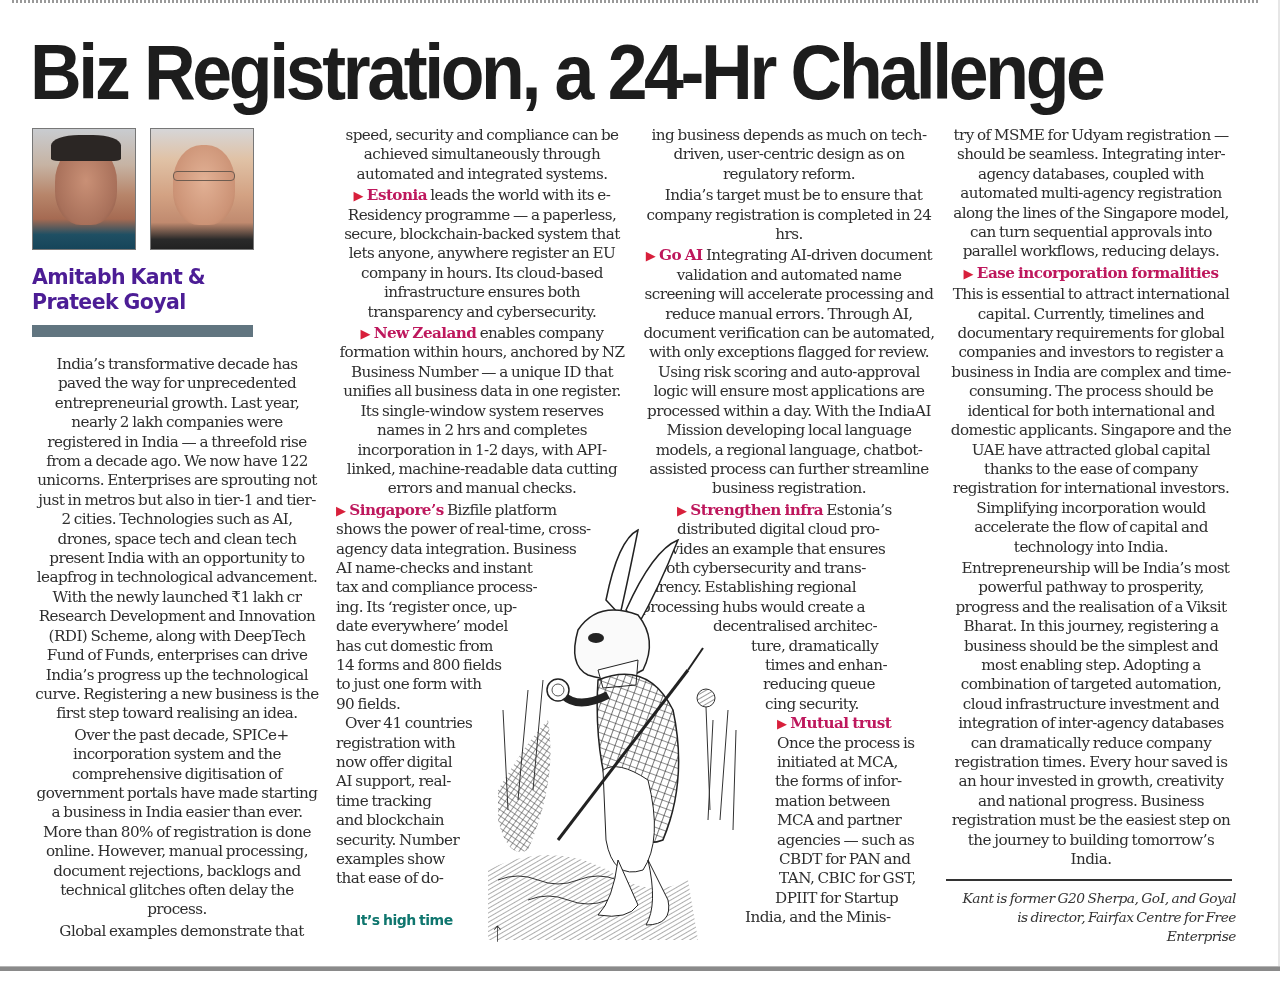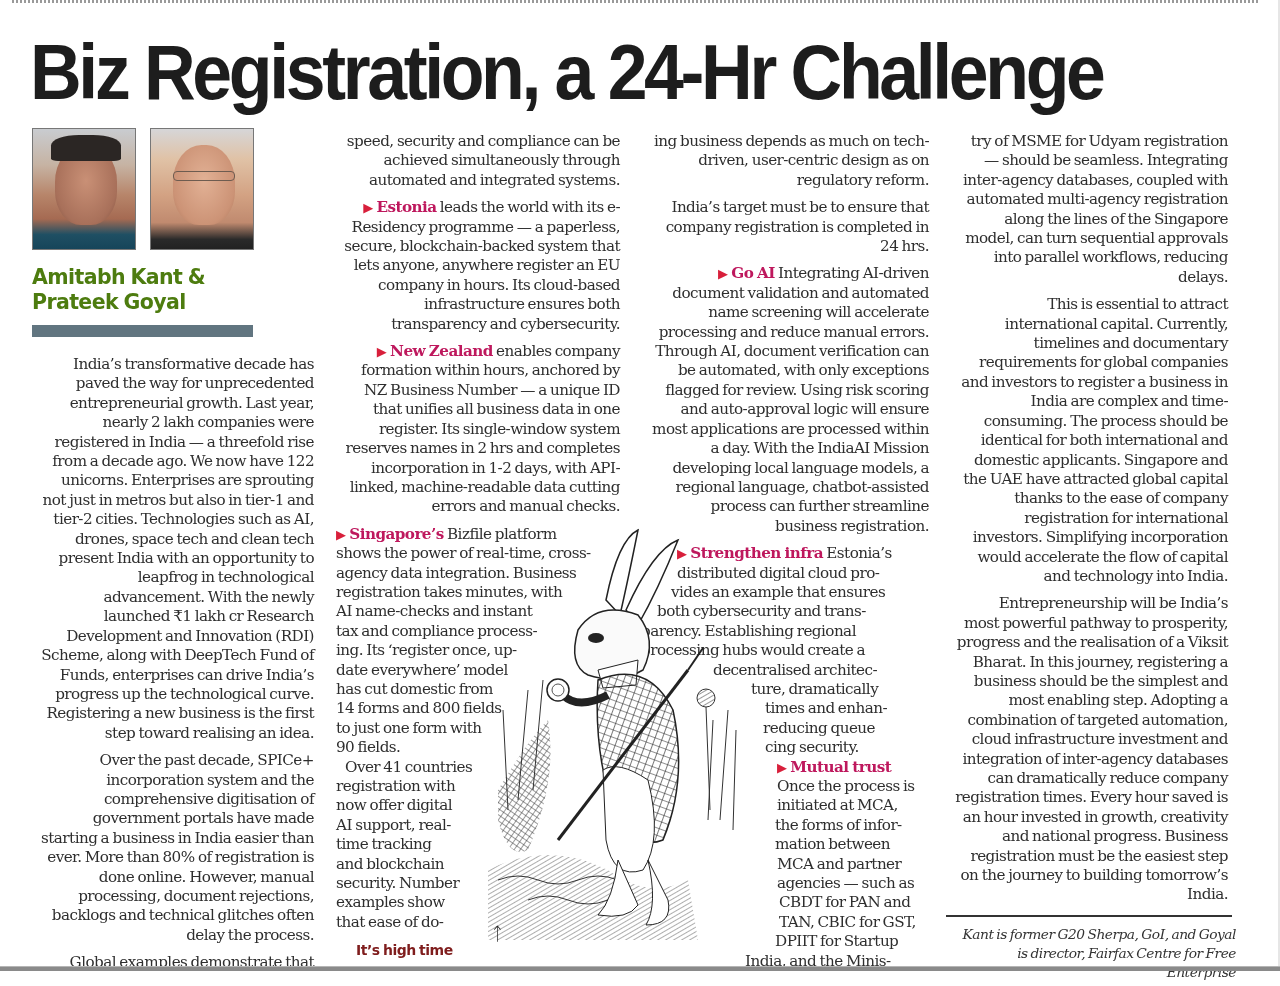--- a/index.html
+++ b/index.html
@@ -9,45 +9,45 @@
   .top-dots { position: absolute; left: 12px; top: 0; width: 1246px; height: 3px;
     background: repeating-linear-gradient(90deg, #9a9a9a 0 2px, transparent 2px 4px); }
 
   .headline { position: absolute; left: 30px; top: 22px; width: 1220px; height: 100px;
     font-family: "Liberation Sans", sans-serif; font-weight: 700; font-size: 77px;
     letter-spacing: -3.6px; color: #1d1d1d; white-space: nowrap; line-height: 100px;
     transform: scaleX(0.93); transform-origin: left center; }
 
   .col { position: absolute; top: 124px; font-size: 15.2px; line-height: 19.4px;
     letter-spacing: -0.55px; word-spacing: -1px; color: #2e2e2e; }
-  .col p { margin: 8px; text-align: right; }
+  .col p { margin: 2px; text-align: center; }
   .col p.indent { text-indent: 9px; }
   .col1 { left: 32px; width: 290px; }
   .col2 { left: 336px; width: 292px; }
   .col3 { left: 641px; width: 296px; }
   .col4 { left: 946px; width: 290px; }
 
   .photos { display: flex; gap: 14px; margin-top: 4px; }
   .photo { width: 104px; height: 122px; border: 1px solid #777; position: relative; overflow: hidden; }
   .photo-1 { background: linear-gradient(180deg, #c9ccd0 0%, #c6b3a3 30%, #b7856a 55%, #a56a52 75%, #1f4f63 88%, #16455a 100%); }
   .photo-2 { background: linear-gradient(180deg, #d6d6d8 0%, #e0c2a6 25%, #d3a283 55%, #c08a6f 78%, #2a2a2a 92%, #222 100%); }
   .photo .face { position: absolute; left: 22px; top: 16px; width: 62px; height: 80px; border-radius: 46% 46% 42% 42%; }
   .photo-1 .face { background: radial-gradient(ellipse at 50% 45%, #c99076 0%, #a8705a 70%, #7d4f3f 100%); }
   .photo-1 .hair { position: absolute; left: 18px; top: 6px; width: 70px; height: 26px; border-radius: 40% 40% 10% 10%; background: #2b2624; }
   .photo-2 .face { background: radial-gradient(ellipse at 50% 45%, #e2b195 0%, #cc9376 70%, #a87358 100%); }
   .photo-2 .glasses { position: absolute; left: 22px; top: 42px; width: 62px; height: 10px; border: 1.5px solid #6e5c50; border-radius: 4px; }
   .byline { font-family: "DejaVu Sans", sans-serif; font-weight: 700; font-size: 20.5px; line-height: 25px;
-    letter-spacing: -0.6px; color: #4d7c0f; margin-top: 15px; }
+    letter-spacing: -0.6px; color: #4c1d95; margin-top: 15px; }
   .byline-bar { width: 221px; height: 12px; background: #617580; margin-top: 10px; margin-bottom: 18px; }
 
   .sub { color: #be185d; font-weight: 700; }
   .tri { color: #d81f3b; font-size: 13px; letter-spacing: 0; }
 
   .teaser { font-family: "DejaVu Sans", sans-serif; font-weight: 700; font-size: 14px; letter-spacing: -0.5px;
-    color: #7f1d1d; margin-top: 9px; padding-left: 20px; }
+    color: #0f766e; margin-top: 22px; padding-left: 20px; }
 
   .illustration { position: absolute; left: 488px; top: 520px; width: 270px; height: 430px; }
 
   .rule-author { width: 286px; height: 2px; background: #333; margin: 10px 0 8px 0; }
   .author-note { font-style: italic; font-size: 13.8px; line-height: 19px; letter-spacing: -0.5px; color: #333; padding-left: 10px; text-align: right; }
 
   .bottom-rule { position: absolute; left: 0; top: 966px; width: 1280px; height: 5px; background: #8a8a8a; border-top: 1px solid #b5b5b5; }
   .right-edge { position: absolute; right: 0; top: 0; width: 2px; height: 966px; background: #e6e6e6; }
 </style>
 </head>
@@ -87,21 +87,20 @@
   </p>
   <p>
     <span class="tri">▶</span>
     <span class="sub">New Zealand</span><span> enables company formation within hours, anchored by NZ Business Number — a unique ID that unifies all business data in one register. Its single-window system reserves names in 2 hrs and completes incorporation in 1-2 days, with API-linked, machine-readable data cutting errors and manual checks.</span>
   </p>
   <div>
     <div><span class="tri">▶</span>
       <span class="sub">Singapore’s</span><span> Bizfile platform</span></div>
     <div>shows the power of real-time, cross-</div>
     <div>agency data integration. Business</div>
-    <div>registration takes minutes, with</div>
     <div>AI name-checks and instant</div>
     <div>tax and compliance process-</div>
     <div>ing. Its ‘register once, up-</div>
     <div>date everywhere’ model</div>
     <div>has cut domestic from</div>
     <div>14 forms and 800 fields</div>
     <div>to just one form with</div>
     <div>90 fields.</div>
   </div>
   <div>
@@ -150,20 +149,24 @@
     <div style="padding-left:136px">agencies — such as</div>
     <div style="padding-left:138px">CBDT for PAN and</div>
     <div style="padding-left:138px">TAN, CBIC for GST,</div>
     <div style="padding-left:134px">DPIIT for Startup</div>
     <div style="padding-left:104px">India, and the Minis-</div>
   </div>
 </div>
 
 <div class="col col4">
   <p>try of MSME for Udyam registration — should be seamless. Integrating inter-agency databases, coupled with automated multi-agency registration along the lines of the Singapore model, can turn sequential approvals into parallel workflows, reducing delays.</p>
+  <p>
+    <span class="tri">▶</span>
+    <span class="sub">Ease incorporation formalities</span>
+  </p>
   <p>This is essential to attract international capital. Currently, timelines and documentary requirements for global companies and investors to register a business in India are complex and time-consuming. The process should be identical for both international and domestic applicants. Singapore and the UAE have attracted global capital thanks to the ease of company registration for international investors. Simplifying incorporation would accelerate the flow of capital and technology into India.</p>
   <p class="indent">Entrepreneurship will be India’s most powerful pathway to prosperity, progress and the realisation of a Viksit Bharat. In this journey, registering a business should be the simplest and most enabling step. Adopting a combination of targeted automation, cloud infrastructure investment and integration of inter-agency databases can dramatically reduce company registration times. Every hour saved is an hour invested in growth, creativity and national progress. Business registration must be the easiest step on the journey to building tomorrow’s India.</p>
   <div class="rule-author"></div>
   <div class="author-note">Kant is former G20 Sherpa, GoI, and Goyal is director, Fairfax Centre for Free Enterprise</div>
 </div>
 
 <svg class="illustration" viewBox="0 0 270 430" xmlns="http://www.w3.org/2000/svg">
   <defs>
     <pattern id="check" width="7" height="7" patternUnits="userSpaceOnUse" patternTransform="rotate(20)">
       <path d="M0 0 L0 7 M0 0 L7 0" stroke="#222" stroke-width="1.2" fill="none"></path>

